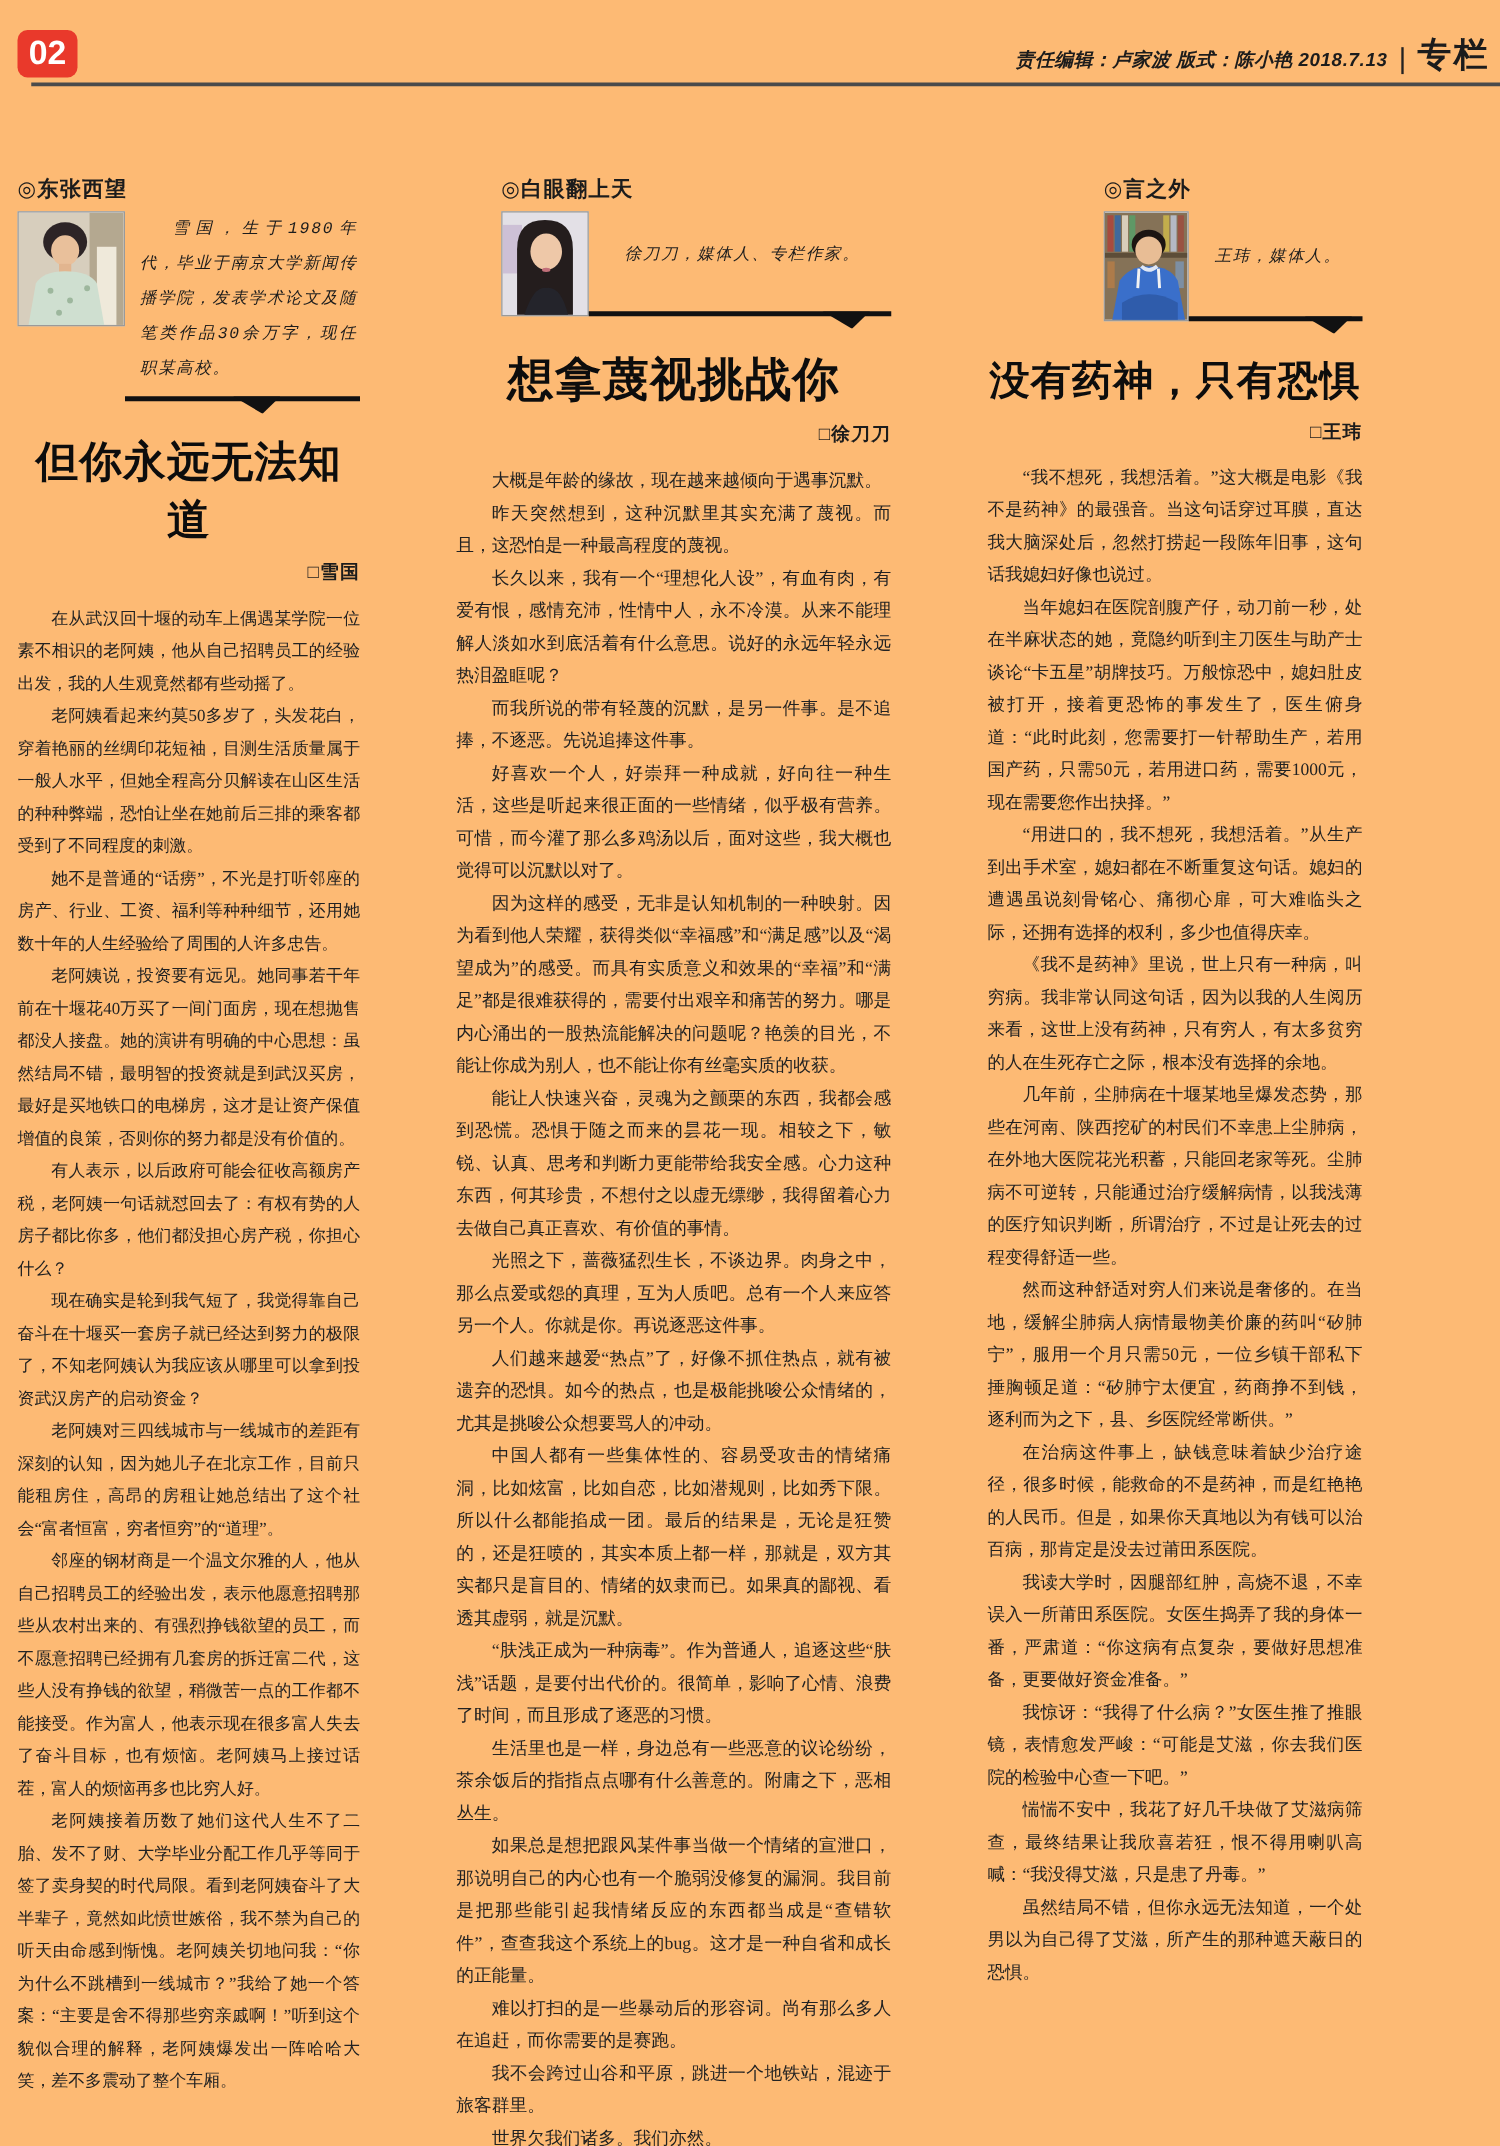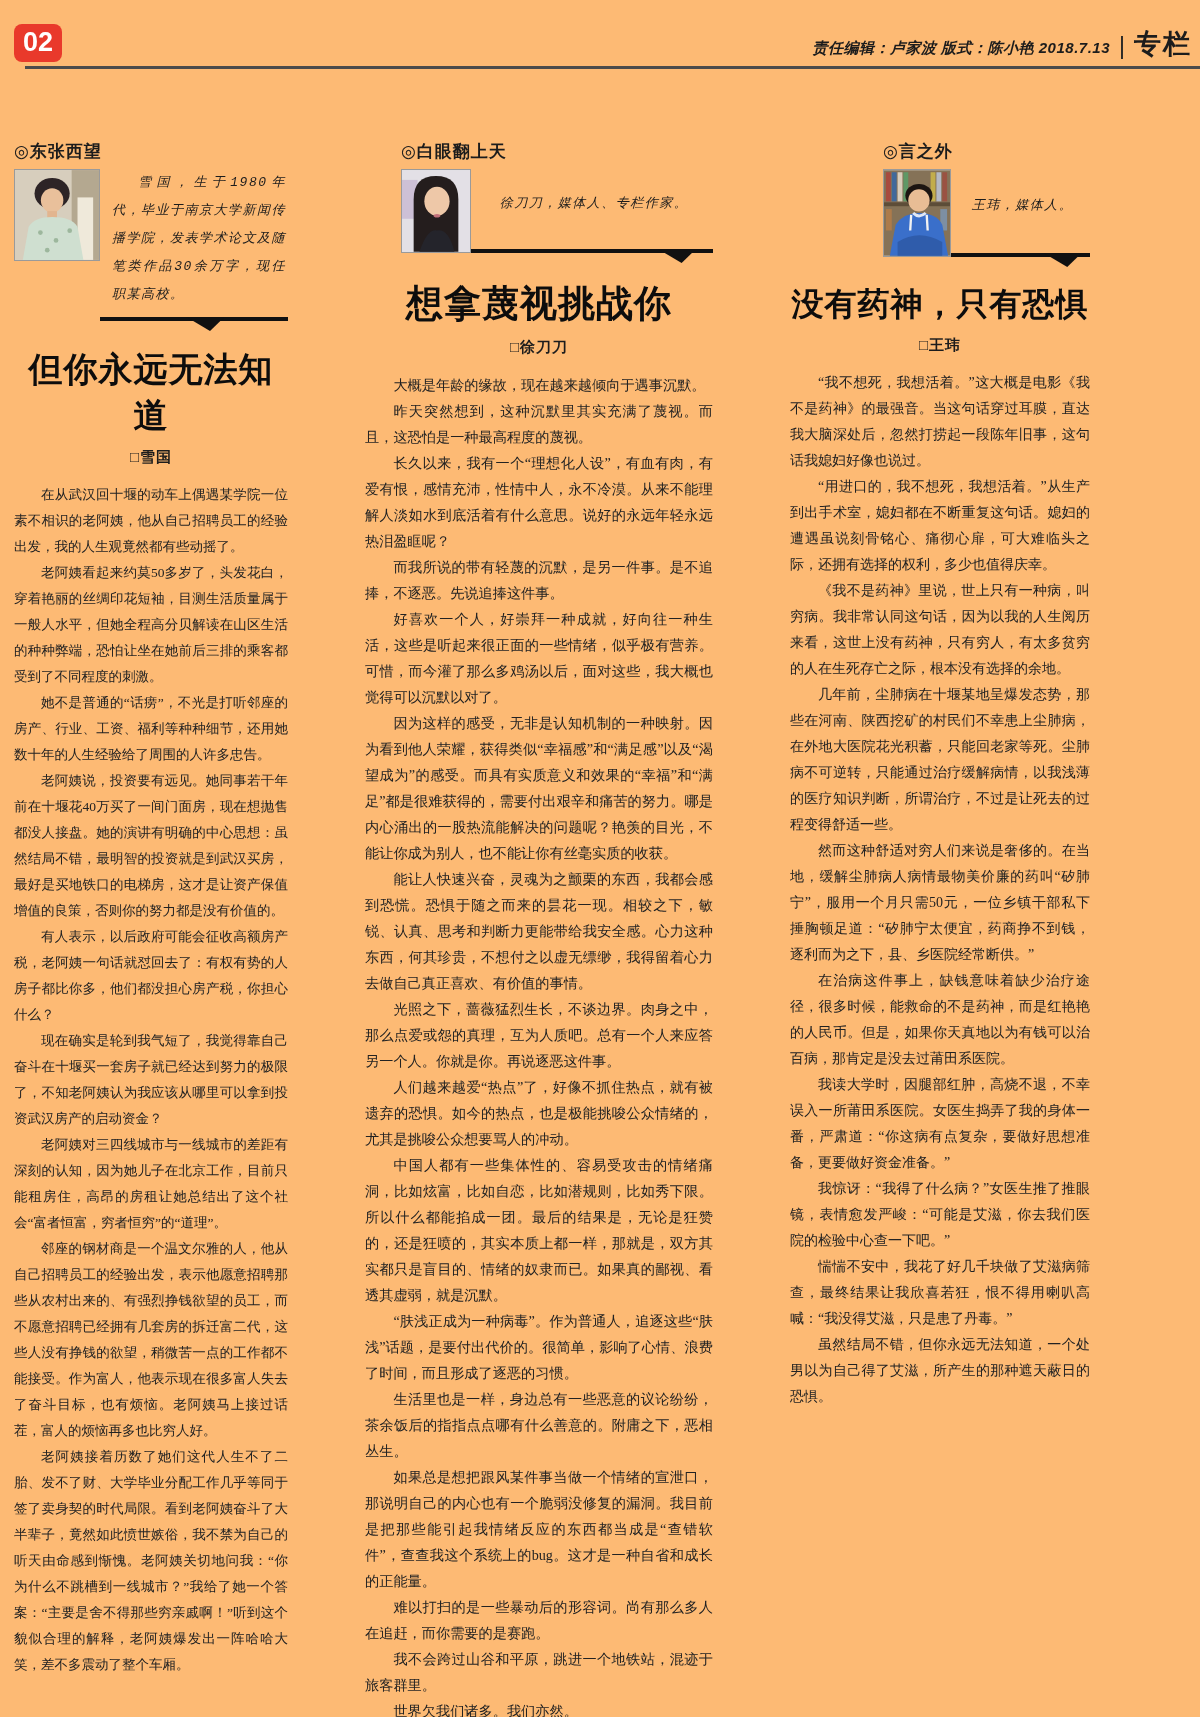--- a/index.html
+++ b/index.html
@@ -86,21 +86,21 @@
   .title{
     font-family:"Liberation Sans","DejaVu Sans",sans-serif;
     font-weight:900;text-align:center;
     margin-top:26px;letter-spacing:1px;color:#0d0d0d;
   }
   .col1 .title{font-size:34px;}
   .col2 .title{font-size:37px;}
   .col3 .title{font-size:32px;}
   .author{
     font-family:"Liberation Sans","DejaVu Sans",sans-serif;
-    font-weight:700;font-size:15px;text-align:center;
+    font-weight:700;font-size:15px;text-align:right;
     margin-top:9px;letter-spacing:1px;
   }
   .body{margin-top:15px;}
   .body p{
     text-indent:2em;text-align:justify;
     color:#222;
   }
   .col1 .body p{font-size:13.5px;line-height:26px;}
   .col2 .body p{font-size:14.2px;line-height:26px;}
   .col3 .body p{font-size:14px;line-height:26px;}
@@ -232,20 +232,21 @@
           <div class="bubble">
             <p class="bio">王玮，媒体人。</p>
             <div class="tail"></div>
           </div>
         </div>
       </div>
       <h1 class="title">没有药神，只有恐惧</h1>
       <div class="author">□王玮</div>
       <div class="body">
           <p>“我不想死，我想活着。”这大概是电影《我不是药神》的最强音。当这句话穿过耳膜，直达我大脑深处后，忽然打捞起一段陈年旧事，这句话我媳妇好像也说过。</p>
+          <p>当年媳妇在医院剖腹产仔，动刀前一秒，处在半麻状态的她，竟隐约听到主刀医生与助产士谈论“卡五星”胡牌技巧。万般惊恐中，媳妇肚皮被打开，接着更恐怖的事发生了，医生俯身道：“此时此刻，您需要打一针帮助生产，若用国产药，只需50元，若用进口药，需要1000元，现在需要您作出抉择。”</p>
           <p>“用进口的，我不想死，我想活着。”从生产到出手术室，媳妇都在不断重复这句话。媳妇的遭遇虽说刻骨铭心、痛彻心扉，可大难临头之际，还拥有选择的权利，多少也值得庆幸。</p>
           <p>《我不是药神》里说，世上只有一种病，叫穷病。我非常认同这句话，因为以我的人生阅历来看，这世上没有药神，只有穷人，有太多贫穷的人在生死存亡之际，根本没有选择的余地。</p>
           <p>几年前，尘肺病在十堰某地呈爆发态势，那些在河南、陕西挖矿的村民们不幸患上尘肺病，在外地大医院花光积蓄，只能回老家等死。尘肺病不可逆转，只能通过治疗缓解病情，以我浅薄的医疗知识判断，所谓治疗，不过是让死去的过程变得舒适一些。</p>
           <p>然而这种舒适对穷人们来说是奢侈的。在当地，缓解尘肺病人病情最物美价廉的药叫“矽肺宁”，服用一个月只需50元，一位乡镇干部私下捶胸顿足道：“矽肺宁太便宜，药商挣不到钱，逐利而为之下，县、乡医院经常断供。”</p>
           <p>在治病这件事上，缺钱意味着缺少治疗途径，很多时候，能救命的不是药神，而是红艳艳的人民币。但是，如果你天真地以为有钱可以治百病，那肯定是没去过莆田系医院。</p>
           <p>我读大学时，因腿部红肿，高烧不退，不幸误入一所莆田系医院。女医生捣弄了我的身体一番，严肃道：“你这病有点复杂，要做好思想准备，更要做好资金准备。”</p>
           <p>我惊讶：“我得了什么病？”女医生推了推眼镜，表情愈发严峻：“可能是艾滋，你去我们医院的检验中心查一下吧。”</p>
           <p>惴惴不安中，我花了好几千块做了艾滋病筛查，最终结果让我欣喜若狂，恨不得用喇叭高喊：“我没得艾滋，只是患了丹毒。”</p>
           <p>虽然结局不错，但你永远无法知道，一个处男以为自己得了艾滋，所产生的那种遮天蔽日的恐惧。</p>
         </div>

